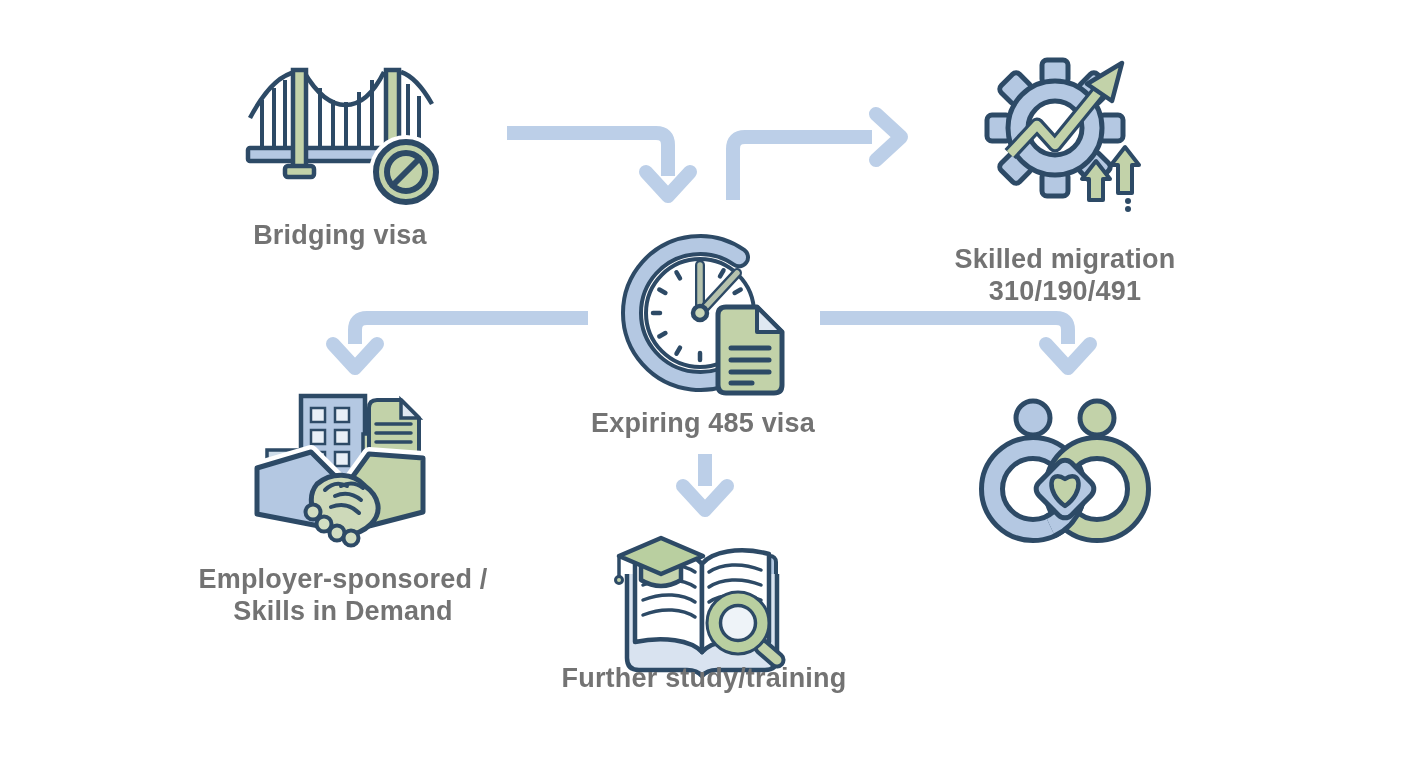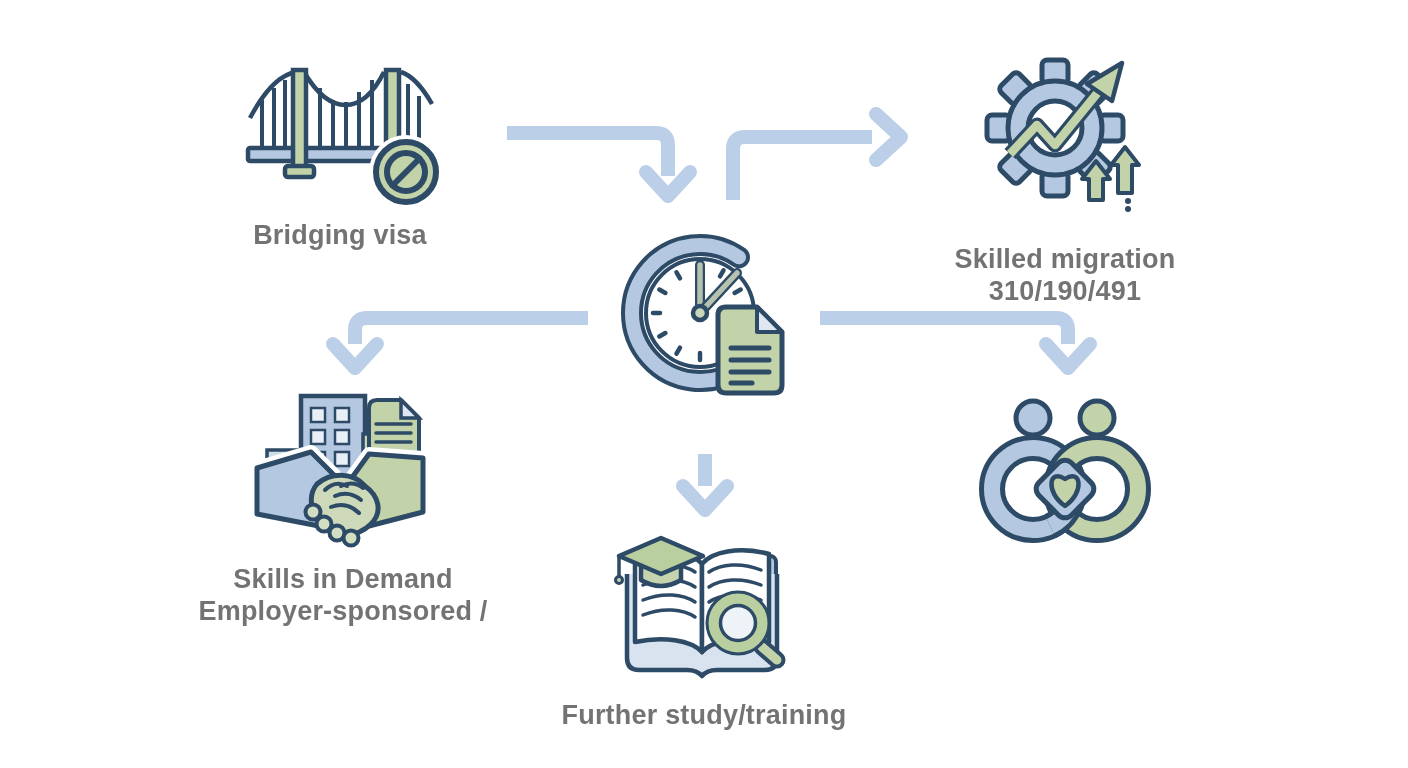--- a/index.html
+++ b/index.html
@@ -126,20 +126,21 @@
         <polygon points="147,82 172,107 147,107" class="f-fold s-dark" stroke-width="4" stroke-linejoin="round"></polygon>
         <g class="s-dark" stroke-width="5" stroke-linecap="round">
           <path d="M121,123 H159"></path>
             <path d="M121,135 H159"></path>
             <path d="M121,147 H159"></path>
             <path d="M121,158 H142"></path>
         </g>
       </g>
     </svg>
   </div>
+  <div class="label" style="left:528px;top:407px;width:350px;">Expiring 485 visa</div>
 
   <div class="node" style="left:255px;top:390px;width:170px;height:165px;">
     <svg width="170" height="165" viewBox="0 0 170 165">
       <rect x="12" y="60" width="42" height="60" fill="#cfdde9" class="s-dark" stroke-width="3.5"></rect>
       <g>
         <rect x="46" y="6" width="64" height="114" class="f-blue s-dark" stroke-width="4.5"></rect>
         <g fill="#e8eff7" class="s-dark" stroke-width="2.5">
           <rect x="56" y="18" width="14" height="14"></rect>
             <rect x="80" y="18" width="14" height="14"></rect>
           <rect x="56" y="40" width="14" height="14"></rect>
@@ -175,22 +176,22 @@
         <g fill="none" class="s-dark" stroke-width="4" stroke-linecap="round">
           <path d="M86,96 q12,-6 22,2"></path>
             <path d="M80,106 q14,-6 26,4"></path>
           <path d="M76,117 q16,-6 28,6"></path>
             <path d="M70,100 q10,-10 22,-4"></path>
         </g>
       </g>
     </svg>
   </div>
   <div class="label" style="left:143px;top:563px;width:400px;">
+    <div>Employer-sponsored /</div>
     <div>Skills in Demand</div>
-    <div>Employer-sponsored /</div>
   </div>
 
   <div class="node" style="left:605px;top:530px;width:195px;height:155px;">
     <svg width="195" height="155" viewBox="0 0 195 155">
       <rect x="158" y="26" width="13" height="30" rx="6" class="f-blue s-dark" stroke-width="4"></rect>
       <path d="M22,44 V128 Q22,140 34,140 H82 Q92,140 97,146 Q102,140 112,140 H160 Q172,140 172,128 V44" class="f-pale s-dark" stroke-width="4.5" stroke-linejoin="round"></path>
       <path d="M97,34 C88,22 60,16 30,24 L30,112 C58,106 86,110 97,122 Z" class="f-white s-dark" stroke-width="4.5" stroke-linejoin="round"></path>
       <path d="M97,34 C106,22 134,16 164,24 L164,112 C136,106 108,110 97,122 Z" class="f-white s-dark" stroke-width="4.5" stroke-linejoin="round"></path>
       <g fill="none" class="s-dark" stroke-width="3.5" stroke-linecap="round">
         <path d="M38,40 C58,32 78,34 90,42"></path>
@@ -209,21 +210,21 @@
       </g>
       <g>
         <path d="M157,117 L172,130" fill="none" class="s-dark" stroke-width="17" stroke-linecap="round"></path>
         <path d="M157,117 L172,130" fill="none" stroke="#c2d2a9" stroke-width="9" stroke-linecap="round"></path>
         <circle cx="133" cy="93" r="30.5" fill="#eef3f8" class="s-dark" stroke-width="4"></circle>
         <circle cx="133" cy="93" r="24" fill="none" stroke="#b9cfa0" stroke-width="11"></circle>
         <circle cx="133" cy="93" r="17.5" fill="none" class="s-dark" stroke-width="3.5"></circle>
       </g>
     </svg>
   </div>
-  <div class="label" style="left:504px;top:699px;width:400px;">Further study/training</div>
+  <div class="label" style="left:504px;top:662px;width:400px;">Further study/training</div>
 
   <div class="node" style="left:985px;top:392px;width:160px;height:165px;">
     <svg width="160" height="165" viewBox="0 0 160 165">
       <circle cx="48" cy="26" r="17" class="f-blue s-dark" stroke-width="5"></circle>
       <circle cx="112" cy="26" r="17" class="f-green s-dark" stroke-width="5"></circle>
       <circle cx="48" cy="97" r="41" fill="none" class="s-dark" stroke-width="26"></circle>
       <circle cx="48" cy="97" r="41" fill="none" stroke="#b4c8e2" stroke-width="16"></circle>
       <circle cx="112" cy="97" r="41" fill="none" class="s-dark" stroke-width="26"></circle>
       <circle cx="112" cy="97" r="41" fill="none" stroke="#c2d2a9" stroke-width="16"></circle>
       <path d="M87.6,107.6 A41,41 0 0 1 65.3,134.2" fill="none" class="s-dark" stroke-width="26"></path>

